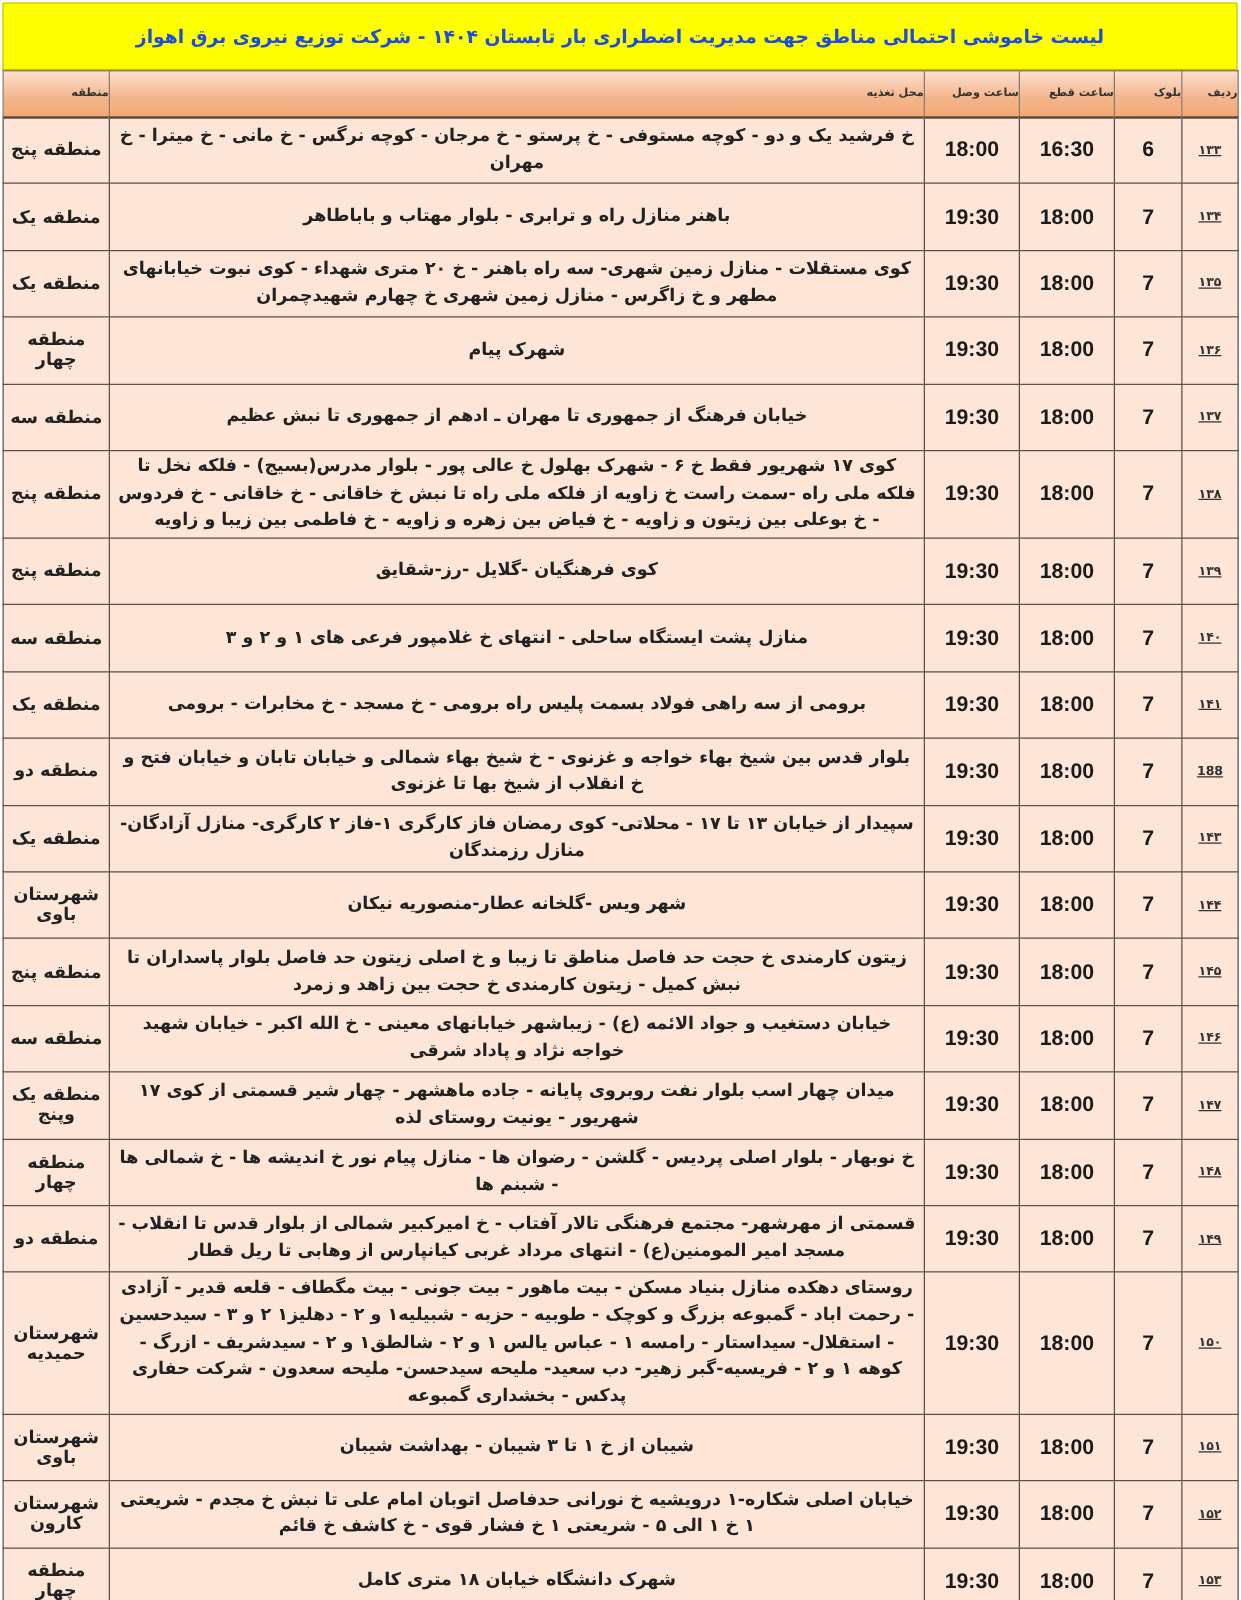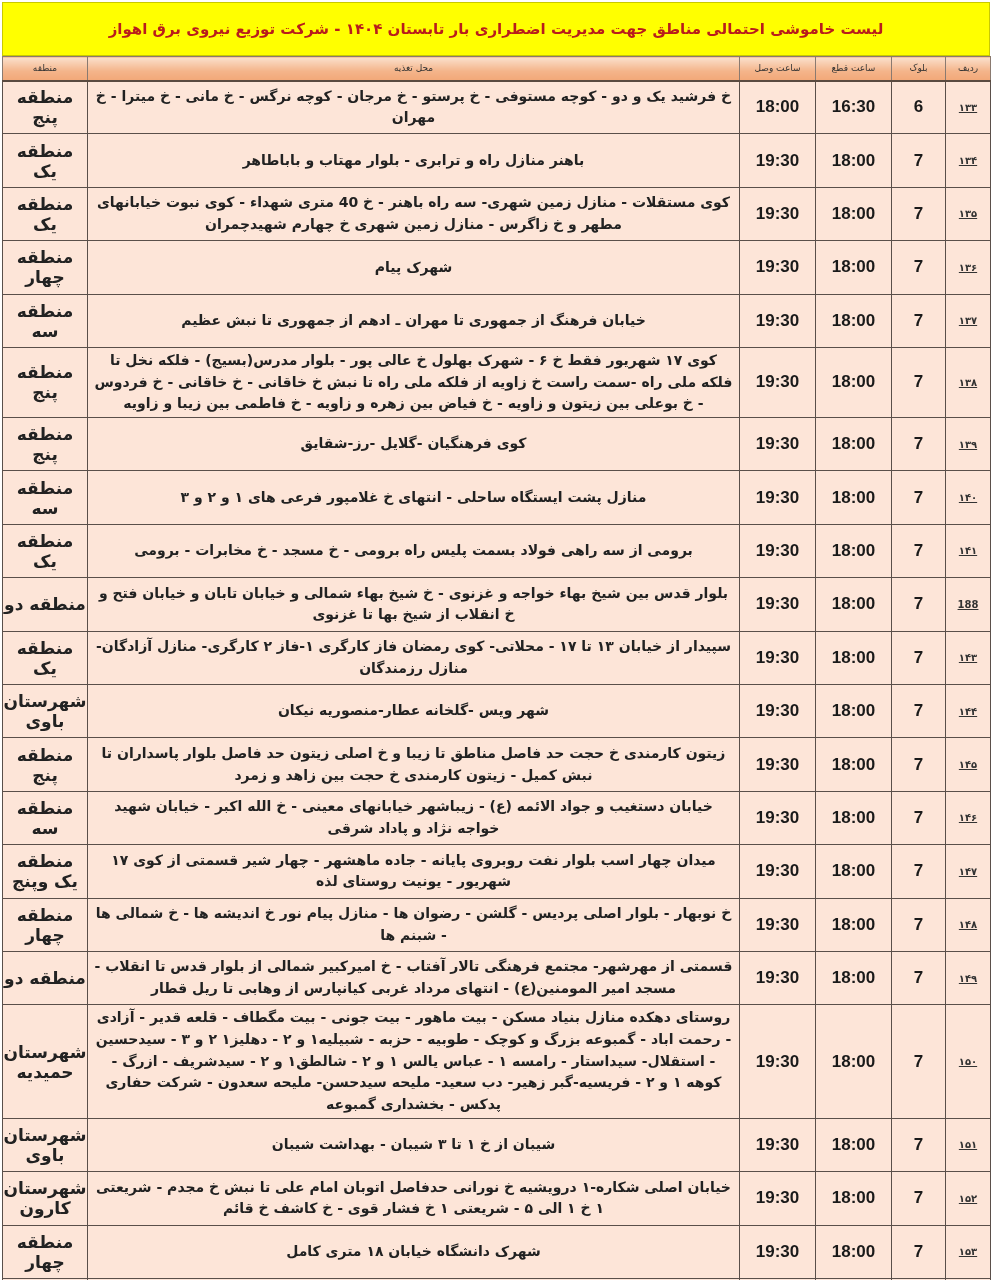--- a/index.html
+++ b/index.html
@@ -2,42 +2,42 @@
 <html><head>
   <meta charset="utf-8">
   <style>
     * { box-sizing: border-box; margin: 0; padding: 0; }
     html, body { width: 993px; height: 1280px; background: #ffffff; overflow: hidden; }
     body { font-family: "DejaVu Sans", "Liberation Sans", sans-serif; position: relative; }
     .sheet { position: absolute; left: 2px; top: 2px; width: 988px; }
     .title-bar {
       height: 54px; background: #ffff00; border: 1px solid #c9c900;
       display: flex; align-items: center; justify-content: center;
-      font-size: 15px; font-weight: bold; color: #b91c1c; direction: rtl;
+      font-size: 15px; font-weight: bold; color: #1d4ed8; direction: rtl;
     }
     .date-bar {
       height: 30px; background: #ff0000; border-top: 2px solid #e8a040;
       display: flex; align-items: center; justify-content: center;
       font-family: "Liberation Sans", sans-serif; font-size: 21px; font-weight: bold; color: #111;
     }
     table { border-collapse: collapse; width: 988px; table-layout: fixed; direction: rtl; }
     th {
-      height: 24px; font-size: 9px; font-weight: normal; color: #333;
+      height: 37px; font-size: 9px; font-weight: bold; color: #333;
       background: linear-gradient(to bottom, #fbe0cc 0%, #f4b48a 60%, #f2a878 100%);
-      border: 1px solid #8a7a70; border-bottom: 2px solid #5a4a40;
+      border: 1px solid #8a7a70; border-bottom: 2px solid #5a4a40; text-align: right;
     }
     td {
       background: #fde5d8; border: 1px solid #5a4f4a; text-align: center; vertical-align: middle;
       color: #222;
     }
     tr.data-row { height: 53.4px; }
     td.c-idx { font-size: 10px; font-weight: bold; color: #333; text-decoration: underline; }
     td.c-block, td.c-time { font-family: "Liberation Sans", sans-serif; font-size: 17px; font-weight: bold; color: #1a1a1a; }
     td.c-loc { font-size: 14px; font-weight: bold; line-height: 1.55; padding: 2px 6px; }
-    td.c-region { font-size: 17px; font-weight: bold; color: #222; }
+    td.c-region { font-size: 14px; font-weight: bold; color: #222; }
     .col-idx { width: 45px; }
     .col-block { width: 54px; }
     .col-cut { width: 76px; }
     .col-conn { width: 76px; }
     .col-loc { width: 652px; }
     .col-region { width: 85px; }
   </style>
 </head>
 <body>
 
@@ -78,21 +78,21 @@
           <td class="c-time">18:00</td>
           <td class="c-time">19:30</td>
           <td class="c-loc">باهنر منازل راه و ترابری - بلوار مهتاب و باباطاهر</td>
           <td class="c-region">منطقه یک</td>
         </tr>
         <tr class="data-row">
           <td class="c-idx">۱۳۵</td>
           <td class="c-block">7</td>
           <td class="c-time">18:00</td>
           <td class="c-time">19:30</td>
-          <td class="c-loc">کوی مستقلات - منازل زمین شهری- سه راه باهنر - خ 40 متری شهداء - کوی نبوت خیابانهای مطهر و خ زاگرس - منازل زمین شهری خ چهارم شهیدچمران</td>
+          <td class="c-loc">کوی مستقلات - منازل زمین شهری- سه راه باهنر - خ ۲۰ متری شهداء - کوی نبوت خیابانهای مطهر و خ زاگرس - منازل زمین شهری خ چهارم شهیدچمران</td>
           <td class="c-region">منطقه یک</td>
         </tr>
         <tr class="data-row">
           <td class="c-idx">۱۳۶</td>
           <td class="c-block">7</td>
           <td class="c-time">18:00</td>
           <td class="c-time">19:30</td>
           <td class="c-loc">شهرک پیام</td>
           <td class="c-region">منطقه چهار</td>
         </tr>

